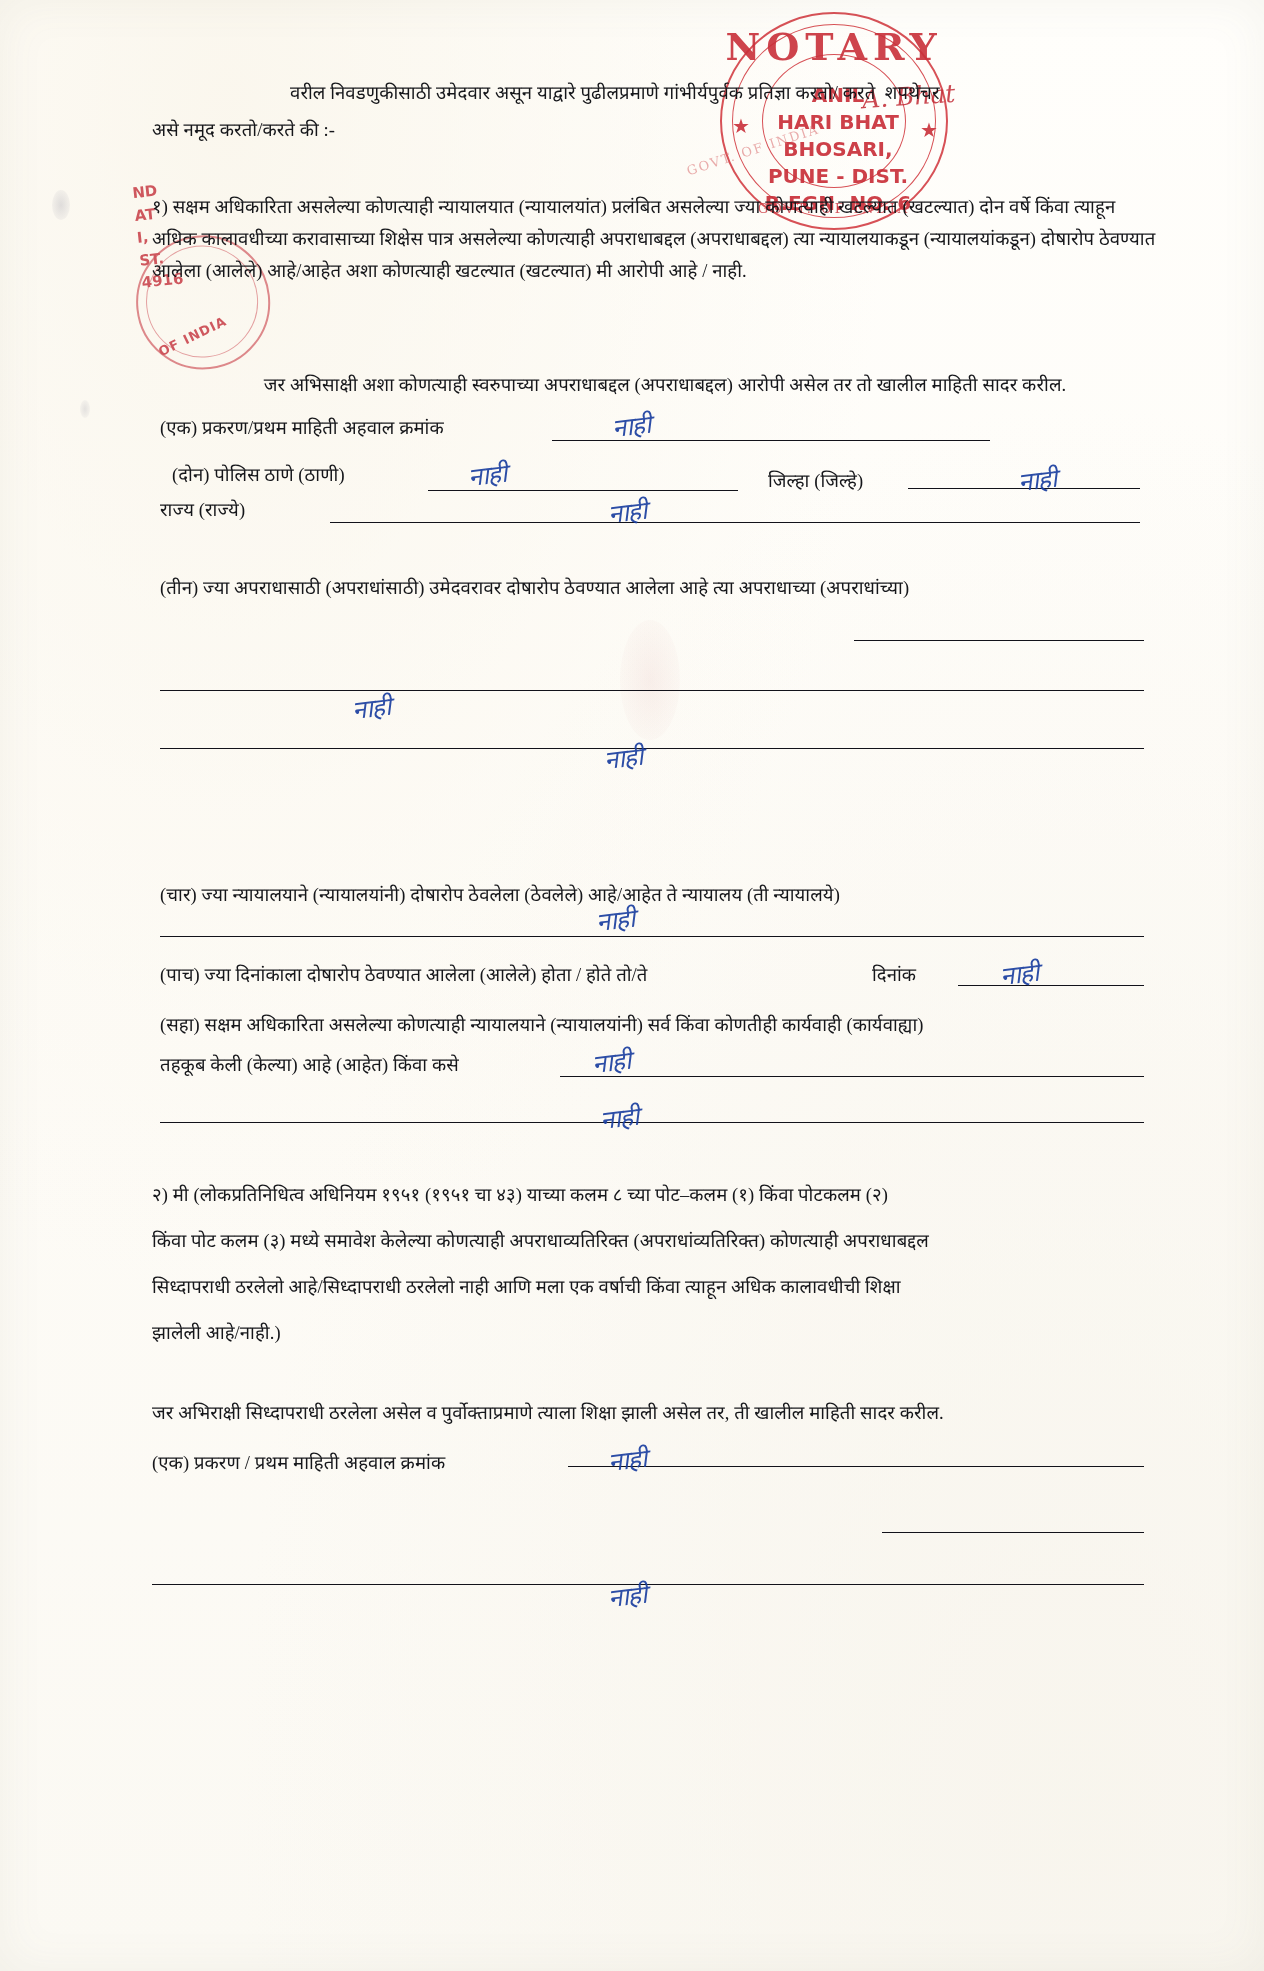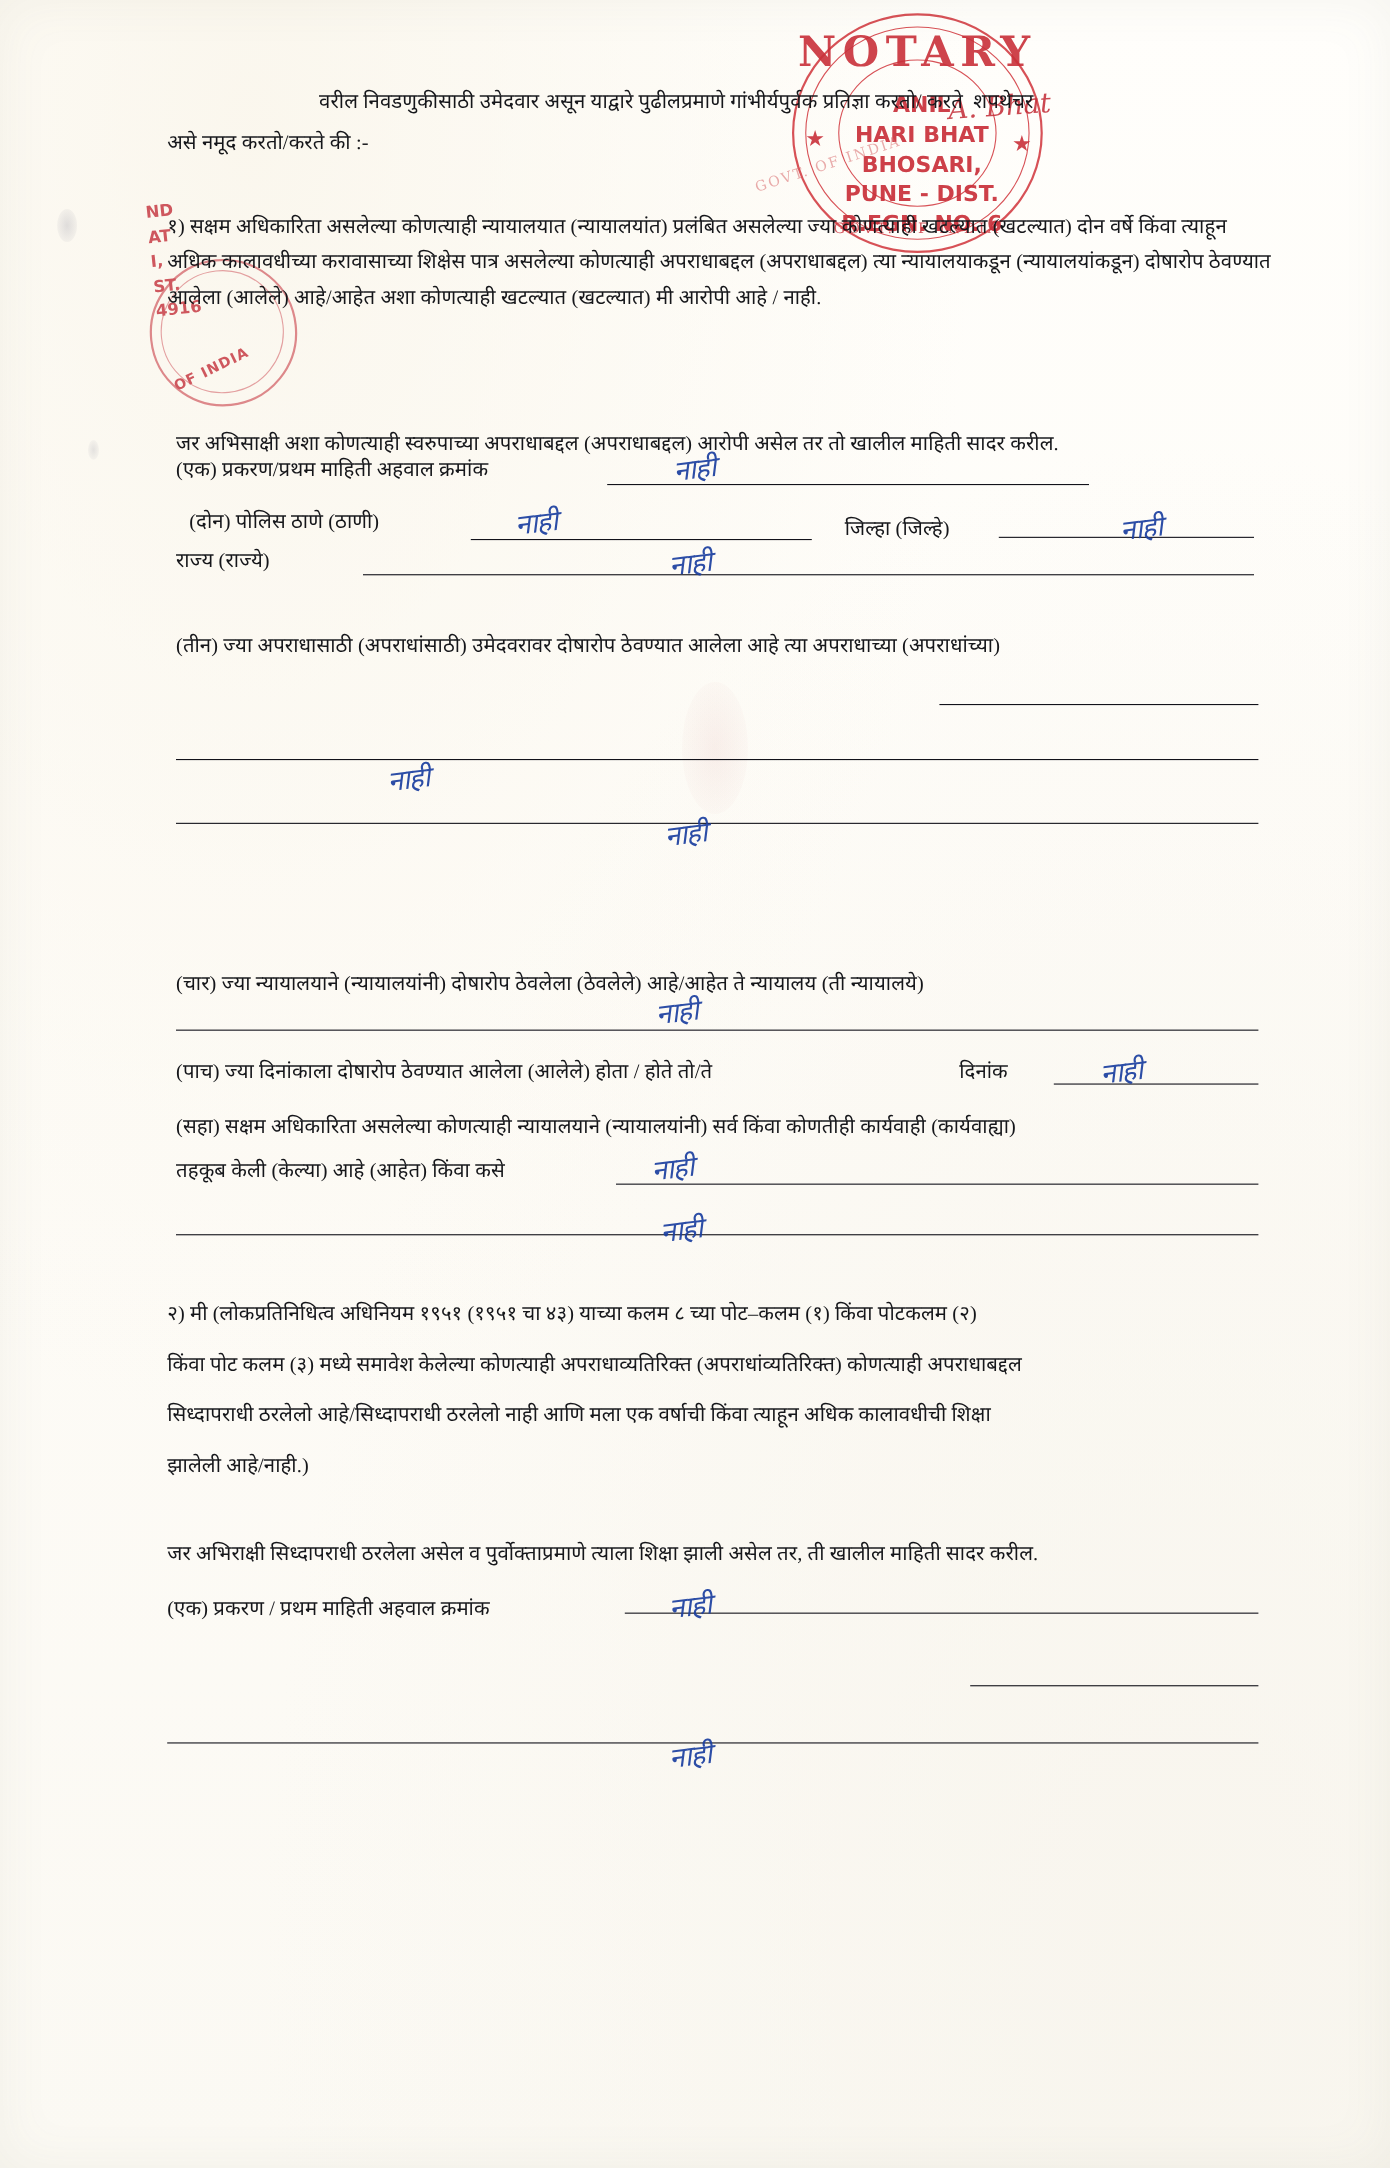--- a/index.html
+++ b/index.html
@@ -243,21 +243,21 @@
 
   <div class="smudge" id="smudge-1"></div>
   <div class="smudge" id="smudge-2"></div>
   <div class="smudge" id="smudge-3"></div>
 
   <div class="doc-text" style="left:290px; top:78px; width:880px;">वरील निवडणुकीसाठी उमेदवार असून याद्वारे पुढीलप्रमाणे गांभीर्यपुर्वक प्रतिज्ञा करतो/ करते  शपथेचर</div>
   <div class="doc-text" style="left:152px; top:115px; width:400px;">असे नमूद करतो/करते की :-</div>
 
   <div class="doc-text" style="left:152px; top:192px; width:1010px;">१) सक्षम अधिकारिता असलेल्या कोणत्याही न्यायालयात (न्यायालयांत) प्रलंबित असलेल्या ज्या कोणत्याही खटल्यात (खटल्यात) दोन वर्षे किंवा त्याहून अधिक कालावधीच्या करावासाच्या शिक्षेस पात्र असलेल्या कोणत्याही अपराधाबद्दल (अपराधाबद्दल) त्या न्यायालयाकडून (न्यायालयांकडून) दोषारोप ठेवण्यात आलेला (आलेले) आहे/आहेत अशा कोणत्याही खटल्यात (खटल्यात) मी आरोपी आहे / नाही.</div>
 
-  <div class="doc-text" style="left:160px; top:389px; width:1010px;">जर अभिसाक्षी अशा कोणत्याही स्वरुपाच्या अपराधाबद्दल (अपराधाबद्दल) आरोपी असेल तर तो खालील माहिती सादर करील.</div>
+  <div class="doc-text" style="left:160px; top:370px; width:1010px;text-align:center;">जर अभिसाक्षी अशा कोणत्याही स्वरुपाच्या अपराधाबद्दल (अपराधाबद्दल) आरोपी असेल तर तो खालील माहिती सादर करील.</div>
 
   <div class="doc-text" style="left:160px; top:413px;">(एक) प्रकरण/प्रथम माहिती अहवाल क्रमांक</div>
   <div class="rule" style="left:552px; top:440px; width:438px;"></div>
   <div class="hand" style="left:612px; top:408px;">नाही</div>
 
   <div class="doc-text" style="left:172px; top:460px;">(दोन) पोलिस ठाणे (ठाणी)</div>
   <div class="rule" style="left:428px; top:490px; width:310px;"></div>
   <div class="hand" style="left:468px; top:457px;">नाही</div>
 
   <div class="doc-text" style="left:768px; top:466px;">जिल्हा (जिल्हे)</div>

